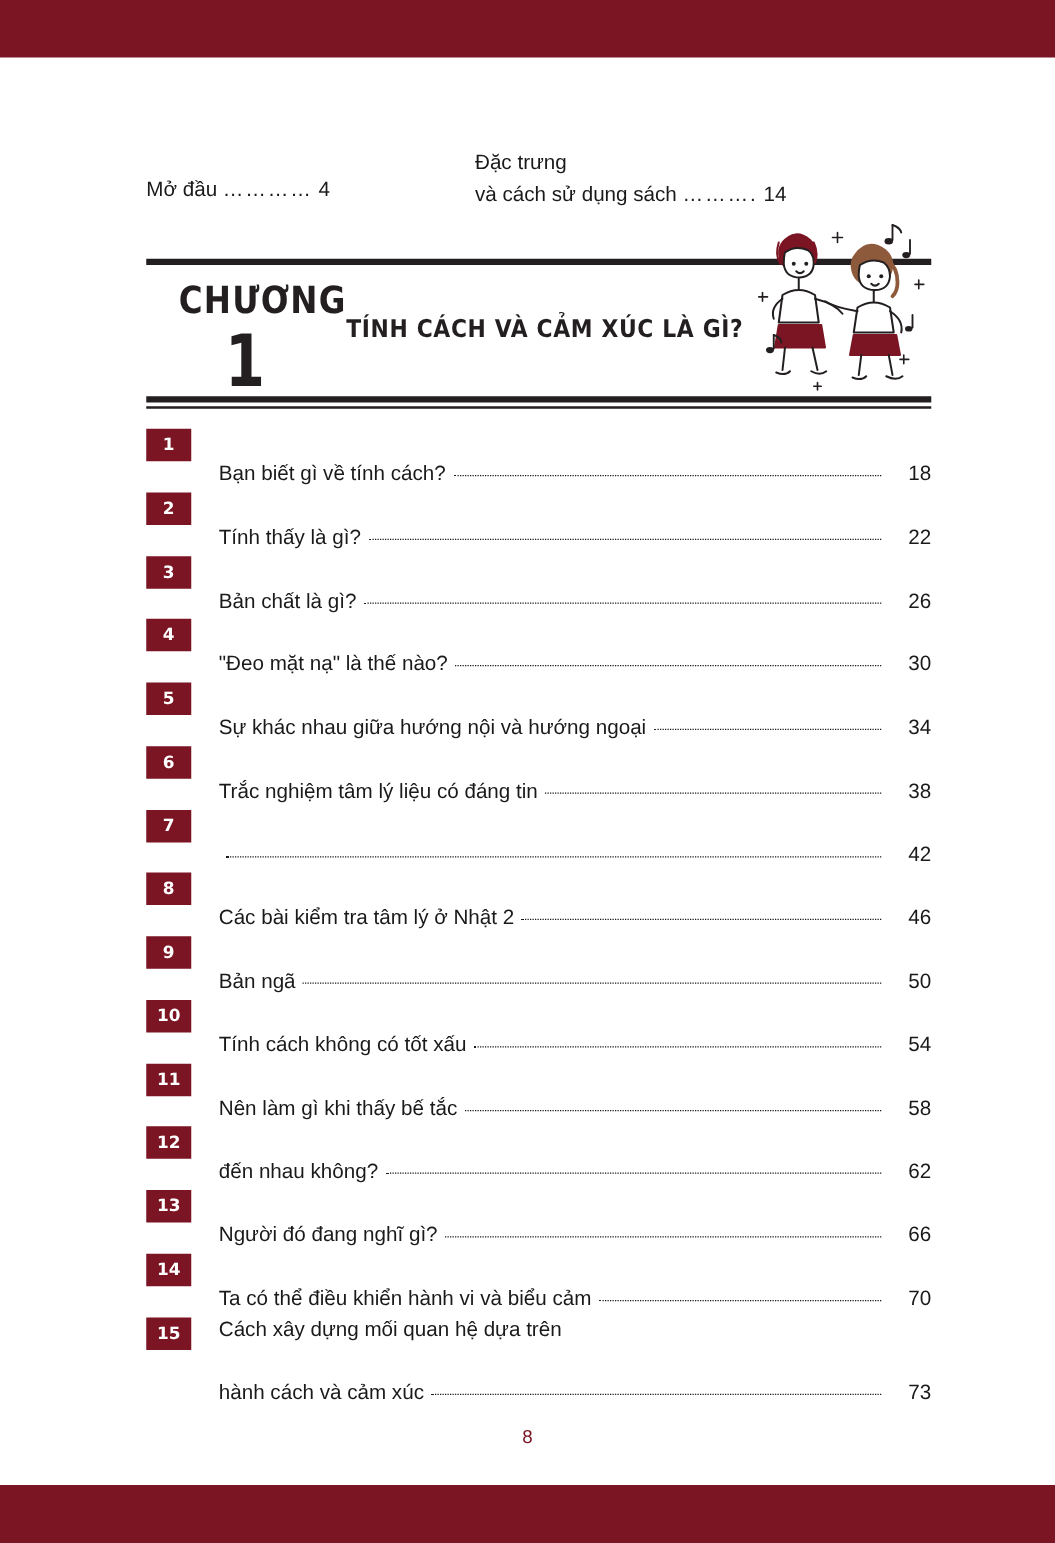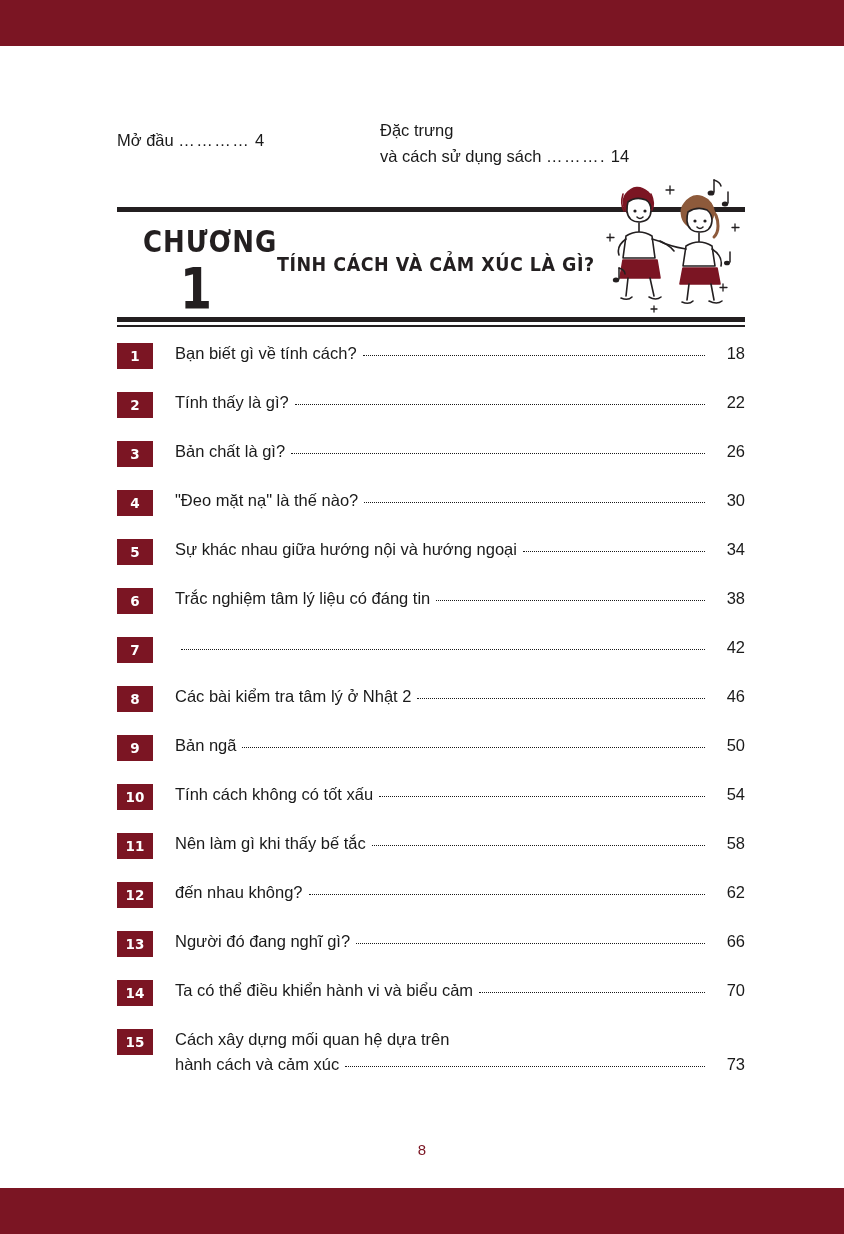--- a/index.html
+++ b/index.html
@@ -37,21 +37,21 @@
     position: absolute;
     top: 72px;
     left: 117px;
     width: 610px;
     font-size: 16.5px;
     color: #1a1a1a;
   }
   .fm-col-left {
     position: absolute;
     left: 0;
-    top: 13px;
+    top: 25px;
     white-space: nowrap;
   }
   .fm-col-right {
     position: absolute;
     left: 221px;
     top: 0;
     white-space: nowrap;
     line-height: 1.55;
     margin-left: 42px;
   }
@@ -187,20 +187,21 @@
     border-bottom: 1.6px dotted #1a1a1a;
     min-width: 10px;
   }
   .toc-page {
     flex: 0 0 auto;
     width: 34px;
     text-align: right;
     font-size: 16.5px;
     color: #1a1a1a;
     white-space: nowrap;
+    margin-top: 26px;
   }
   .toc-sub {
     display: block;
   }
 
   
   .folio {
     position: absolute;
     bottom: 30px;
     left: 0;

